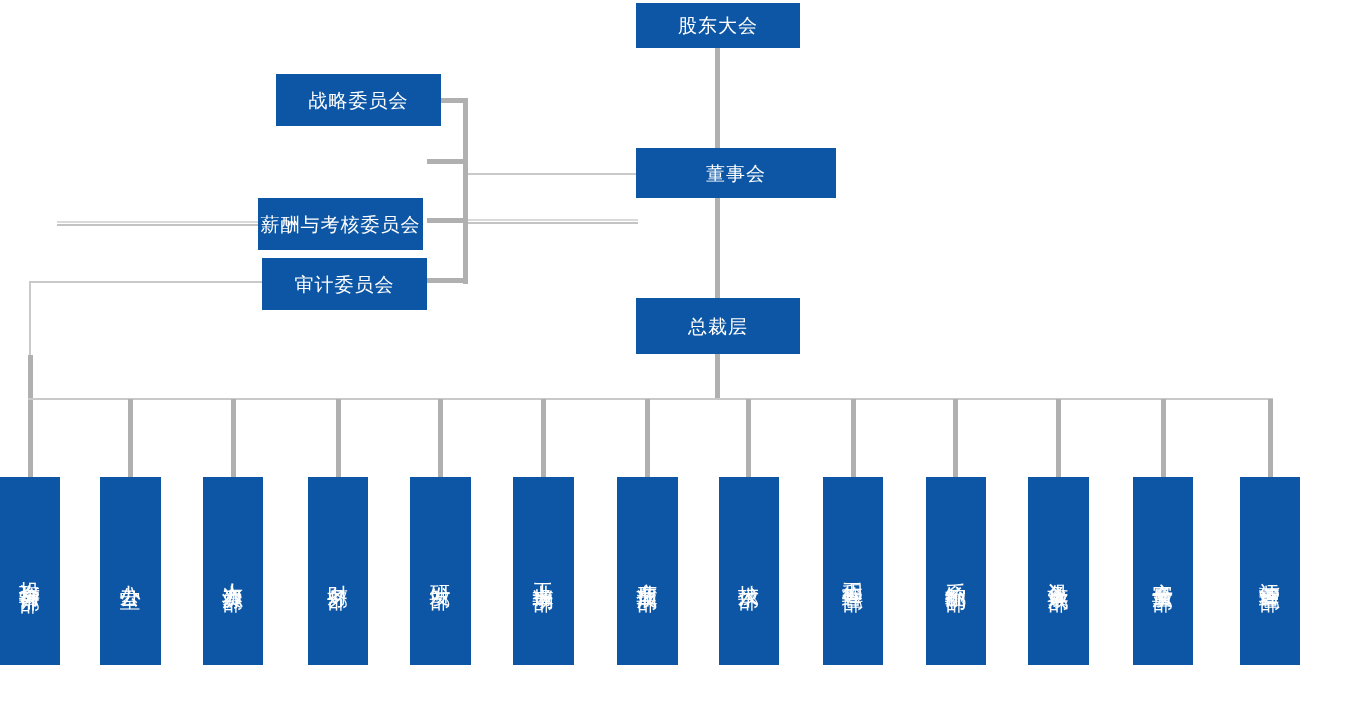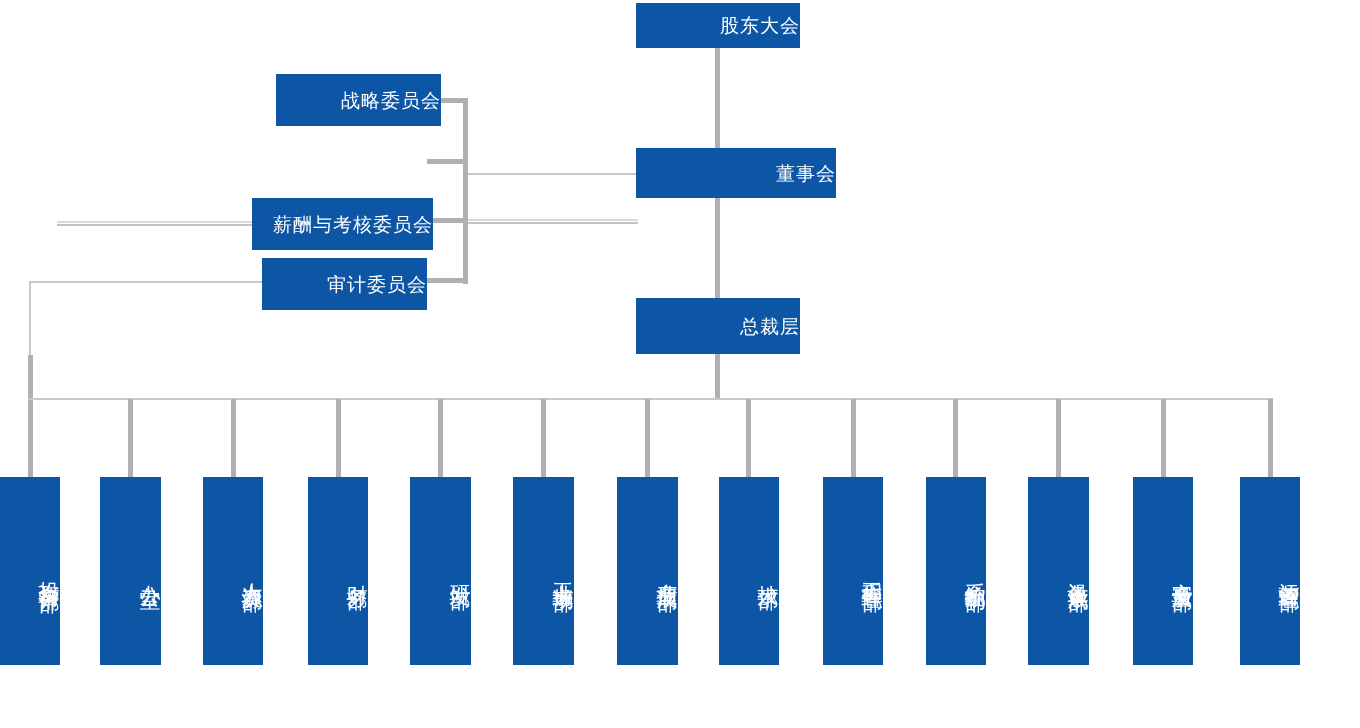--- a/index.html
+++ b/index.html
@@ -15,21 +15,21 @@
     background: #ffffff;
     overflow: hidden;
   }
   
   .node {
     position: absolute;
     background: var(--node-fill, #0C56A5);
     color: var(--node-text, #ffffff);
     display: flex;
     align-items: center;
-    justify-content: flex-end;
+    justify-content: center;
     box-sizing: border-box;
     text-align: center;
   }
   .h-node {
     font-size: 19px;
     letter-spacing: 1px;
     line-height: 1;
     white-space: nowrap;
   }
   .v-node {
@@ -102,21 +102,21 @@
   <div class="node h-node" style="left:636px; top:148px; width:200px; height:50px;">
     <span>董事会</span>
   </div>
   <div class="node h-node" style="left:636px; top:298px; width:164px; height:56px;">
     <span>总裁层</span>
   </div>
 
   <div class="node h-node" style="left:276px; top:74px; width:165px; height:52px;">
     <span>战略委员会</span>
   </div>
-  <div class="node h-node" style="left:252px; top:198px; width:181px; height:52px;">
+  <div class="node h-node" style="left:258px; top:198px; width:165px; height:52px;">
     <span>薪酬与考核委员会</span>
   </div>
   <div class="node h-node" style="left:262px; top:258px; width:165px; height:52px;">
     <span>审计委员会</span>
   </div>
 
   <div class="node v-node" style="left:0px; top:477px; width:60px; height:188px;">
     <span class="vtext">投资与审计部</span>
   </div>
   <div class="node v-node" style="left:100px; top:477px; width:61px; height:188px;">

